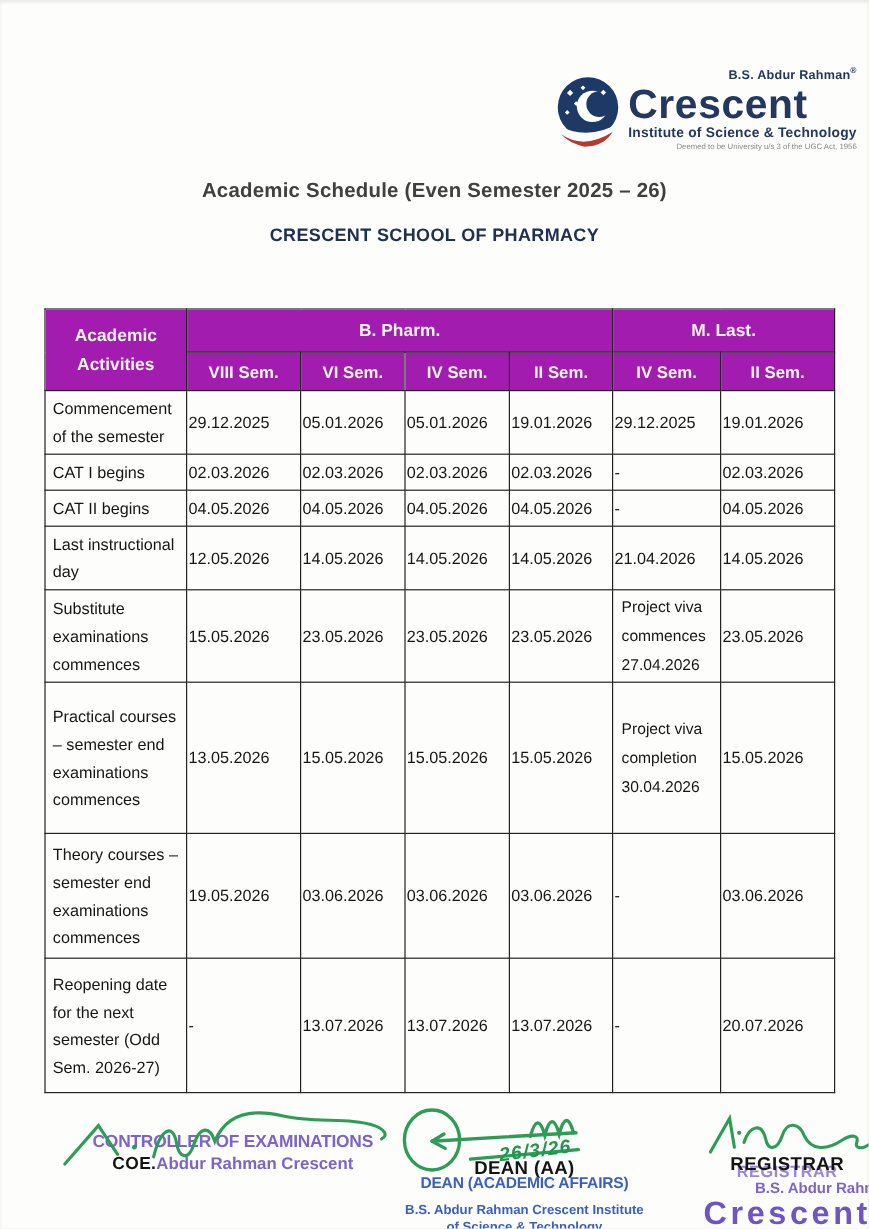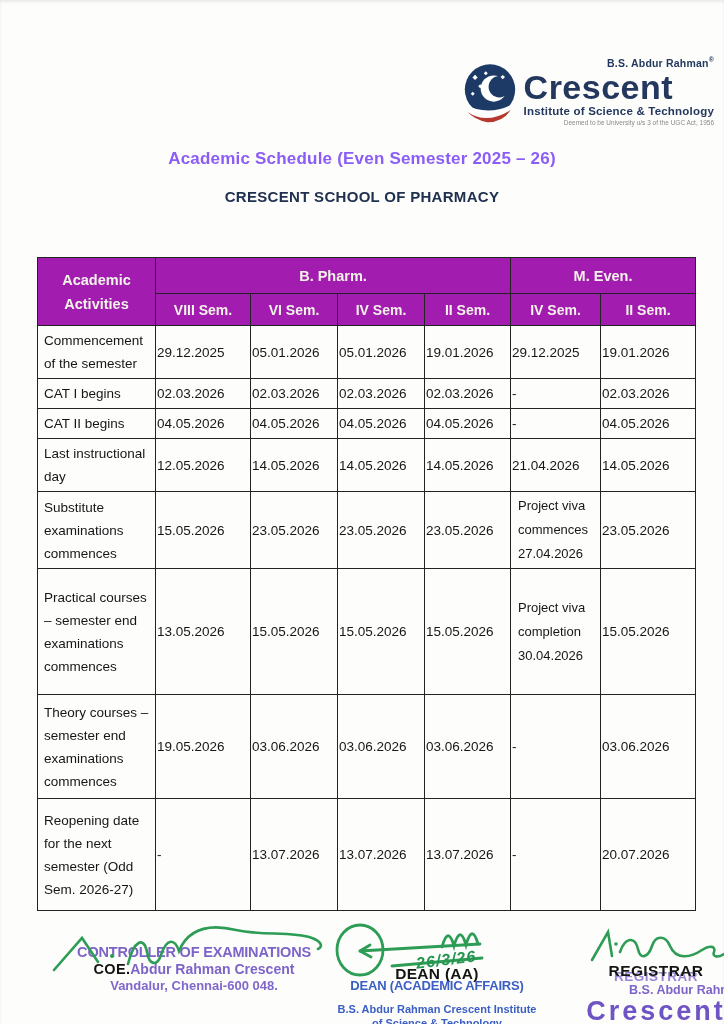--- a/index.html
+++ b/index.html
@@ -13,21 +13,21 @@
   .logo{position:absolute;top:56px;right:10px;display:flex;align-items:flex-start;gap:6px;}
   .logo-mark{flex:0 0 auto;margin-top:4px;}
   .logo-text{text-align:left;}
   .logo-small{font-size:10.5px;color:#24385e;text-align:right;font-weight:bold;letter-spacing:.2px;}
   .logo-small sup{font-size:7px;}
   .logo-big{font-size:34px;font-weight:bold;color:#24385e;line-height:34px;letter-spacing:.5px;margin-top:1px;}
   .logo-sub{font-size:11.5px;font-weight:bold;color:#24385e;letter-spacing:.2px;margin-top:1px;}
   .logo-tag{font-size:6.5px;color:#8a8a88;text-align:right;margin-top:2px;}
   
   .title{position:absolute;top:149px;left:0;width:100%;text-align:center;
-    font-size:17px;font-weight:bold;color:#8b5cf6;letter-spacing:.2px;}
+    font-size:17px;font-weight:bold;color:#404040;letter-spacing:.2px;}
   .subtitle{position:absolute;top:188px;left:0;width:100%;text-align:center;
     font-size:15px;font-weight:bold;color:#20304f;letter-spacing:.3px;}
   .section{position:absolute;top:222px;left:55px;font-size:13.5px;font-weight:bold;color:#bf4a42;}
   .section .num{display:inline-block;width:33px;}
   
   .sched{position:absolute;left:37px;top:257px;width:658px;border-collapse:collapse;
     table-layout:fixed;font-size:13.5px;color:#161616;}
   .sched th,.sched td{border:1.6px solid #232323;overflow:hidden;}
   .sched thead th{background:#a21caf;color:#f3f3ea;font-weight:bold;}
   .hrow1 th{height:33px;font-size:14.5px;}
@@ -96,21 +96,21 @@
         <col style="width:87px">
       <col style="width:87px">
         <col style="width:86px">
         <col style="width:90px">
         <col style="width:95px">
     </colgroup>
     <thead>
       <tr class="hrow1">
         <th class="acth" rowspan="2">Academic Activities</th>
         <th colspan="4">B. Pharm.</th>
-        <th colspan="2">M. Even.</th>
+        <th colspan="2">M. Last.</th>
       </tr>
       <tr class="hrow2">
         <th>VIII Sem.</th>
         <th>VI Sem.</th>
         <th>IV Sem.</th>
         <th>II Sem.</th>
         <th>IV Sem.</th>
         <th>II Sem.</th>
       </tr>
     </thead>
@@ -193,21 +193,20 @@
   <div class="sigblock coe">
     <svg class="sig-svg" style="left:10px;top:-2px;" width="300" height="62" viewBox="0 0 300 62">
       <g fill="none" stroke="#2d9c55" stroke-width="2.6" stroke-linecap="round">
         <path d="M6,54 L34,22 L50,46"></path>
         <path d="M80,48 C86,24 96,20 99,36 C101,49 109,51 113,39 C119,21 127,23 131,35 C141,11 163,8 188,14 C214,20 244,15 264,22 C272,25 276,30 270,33"></path>
       </g>
       <circle cx="64" cy="40" r="2" fill="#2d9c55"></circle>
     </svg>
     <div class="coe-l1">CONTROLLER OF EXAMINATIONS</div>
     <div class="coe-l2"><span class="black">COE.</span><span>Abdur Rahman Crescent</span></div>
-    <div class="coe-l4">Vandalur, Chennai-600 048.</div>
   </div>
 
   <div class="sigblock dean">
     <svg class="sig-svg" style="left:2px;top:2px;" width="200" height="62" viewBox="0 0 200 62">
       <g fill="none" stroke="#2d9c55" stroke-width="2.8" stroke-linecap="round">
         <ellipse cx="30" cy="30" rx="23" ry="25"></ellipse>
         <path d="M150,24 L30,31"></path>
         <path d="M30,31 L40,25 M30,31 L41,37"></path>
         <path d="M112,27 q6,-22 12,-1 q6,-22 12,-1 q6,-22 12,-1"></path>
         <path d="M62,46 L152,38"></path>

